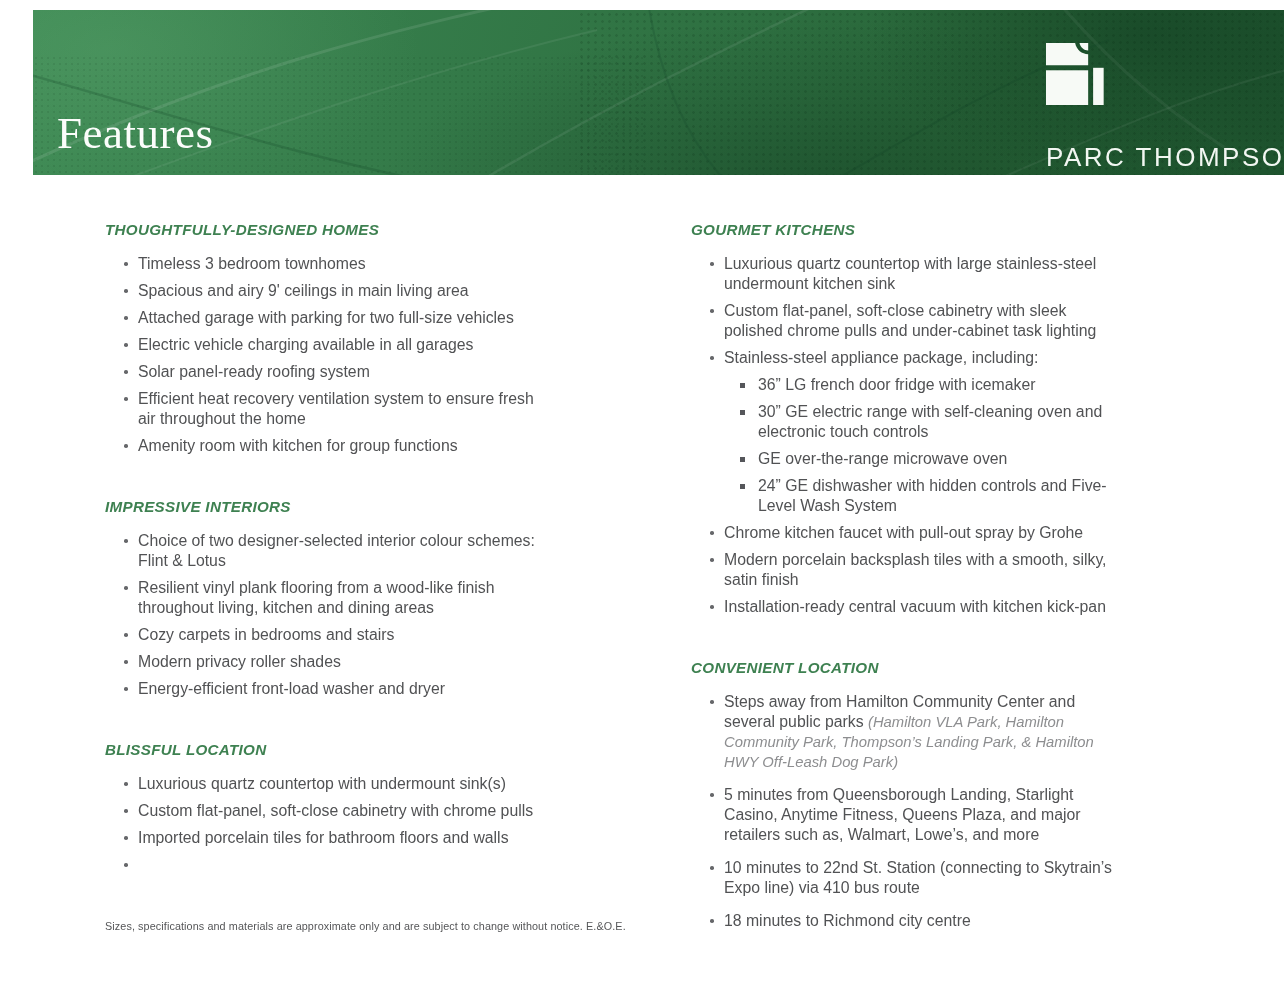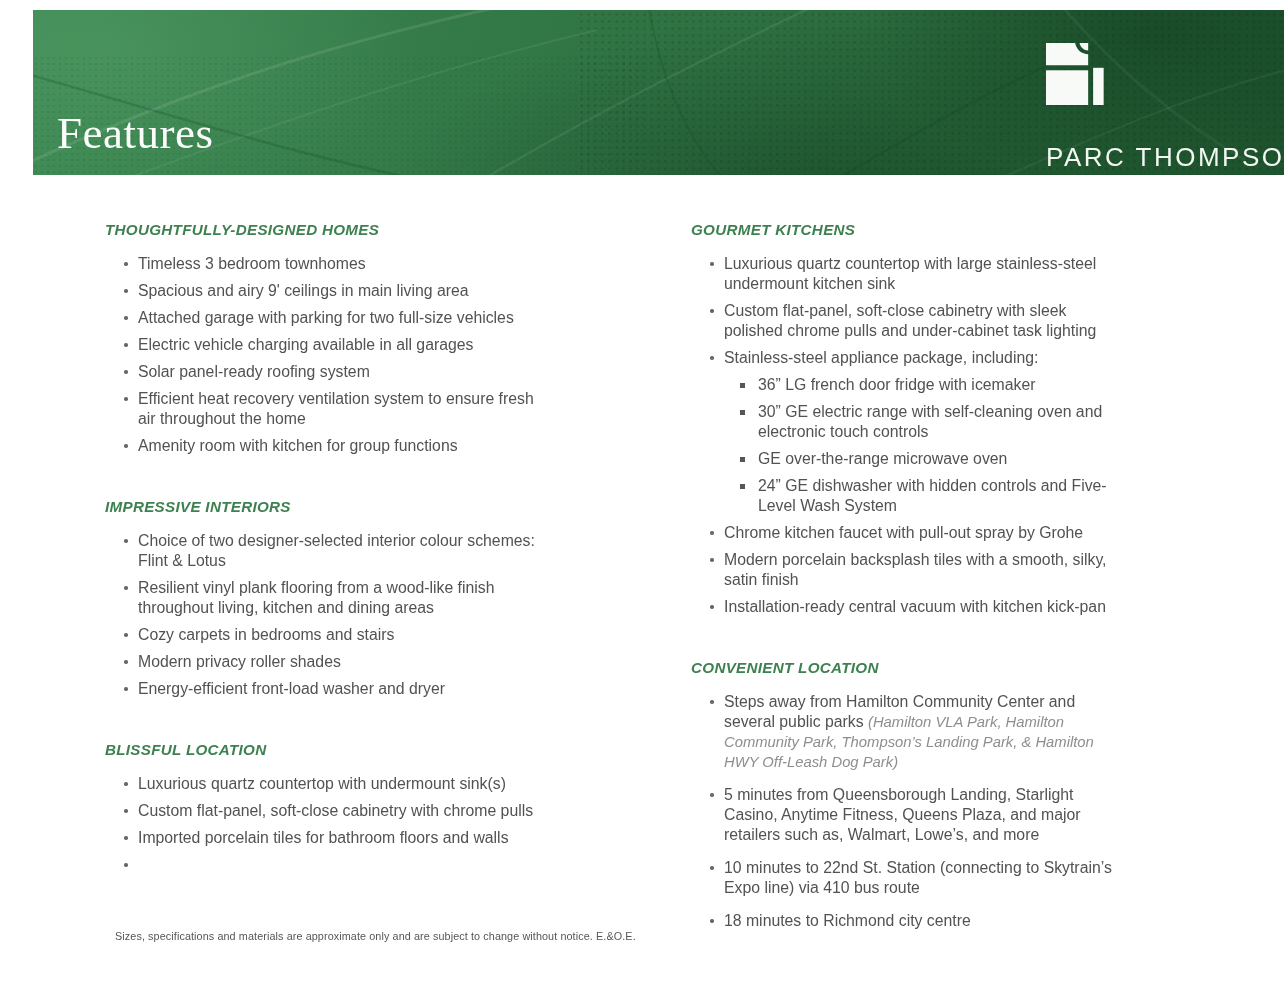--- a/index.html
+++ b/index.html
@@ -45,21 +45,21 @@
   ul.items{list-style:none;margin:15px;padding:0;}
   li.item{position:relative;margin:0 0 7px 0;font-size:15.8px;line-height:20px;color:#515254;}
   li.lvl1{padding-left:18px;}
   li.lvl2{padding-left:52px;}
   .section.spaced li.item{margin-bottom:13px;}
   .marker{position:absolute;top:8px;display:block;background:#66676a;}
   li.lvl1 > .marker{left:4px;width:3.5px;height:3.5px;border-radius:50%;}
   li.lvl2 > .marker{left:34px;width:4.5px;height:4.5px;border-radius:0;background:#55565a;top:8px;}
   .note{font-style:italic;color:#8d8e90;font-size:14.8px;}
 
-  .disclaimer{position:absolute;left:105px;top:919px;margin:10px;font-size:10.8px;line-height:14px;
+  .disclaimer{position:absolute;left:105px;top:919px;margin:0;font-size:10.8px;line-height:14px;
     color:#555658;letter-spacing:0.1px;}
 </style>
 </head>
 <body>
 
 <div class="page">
 
   <header class="banner">
     <div class="dots"></div>
     <div class="dots2"></div>

